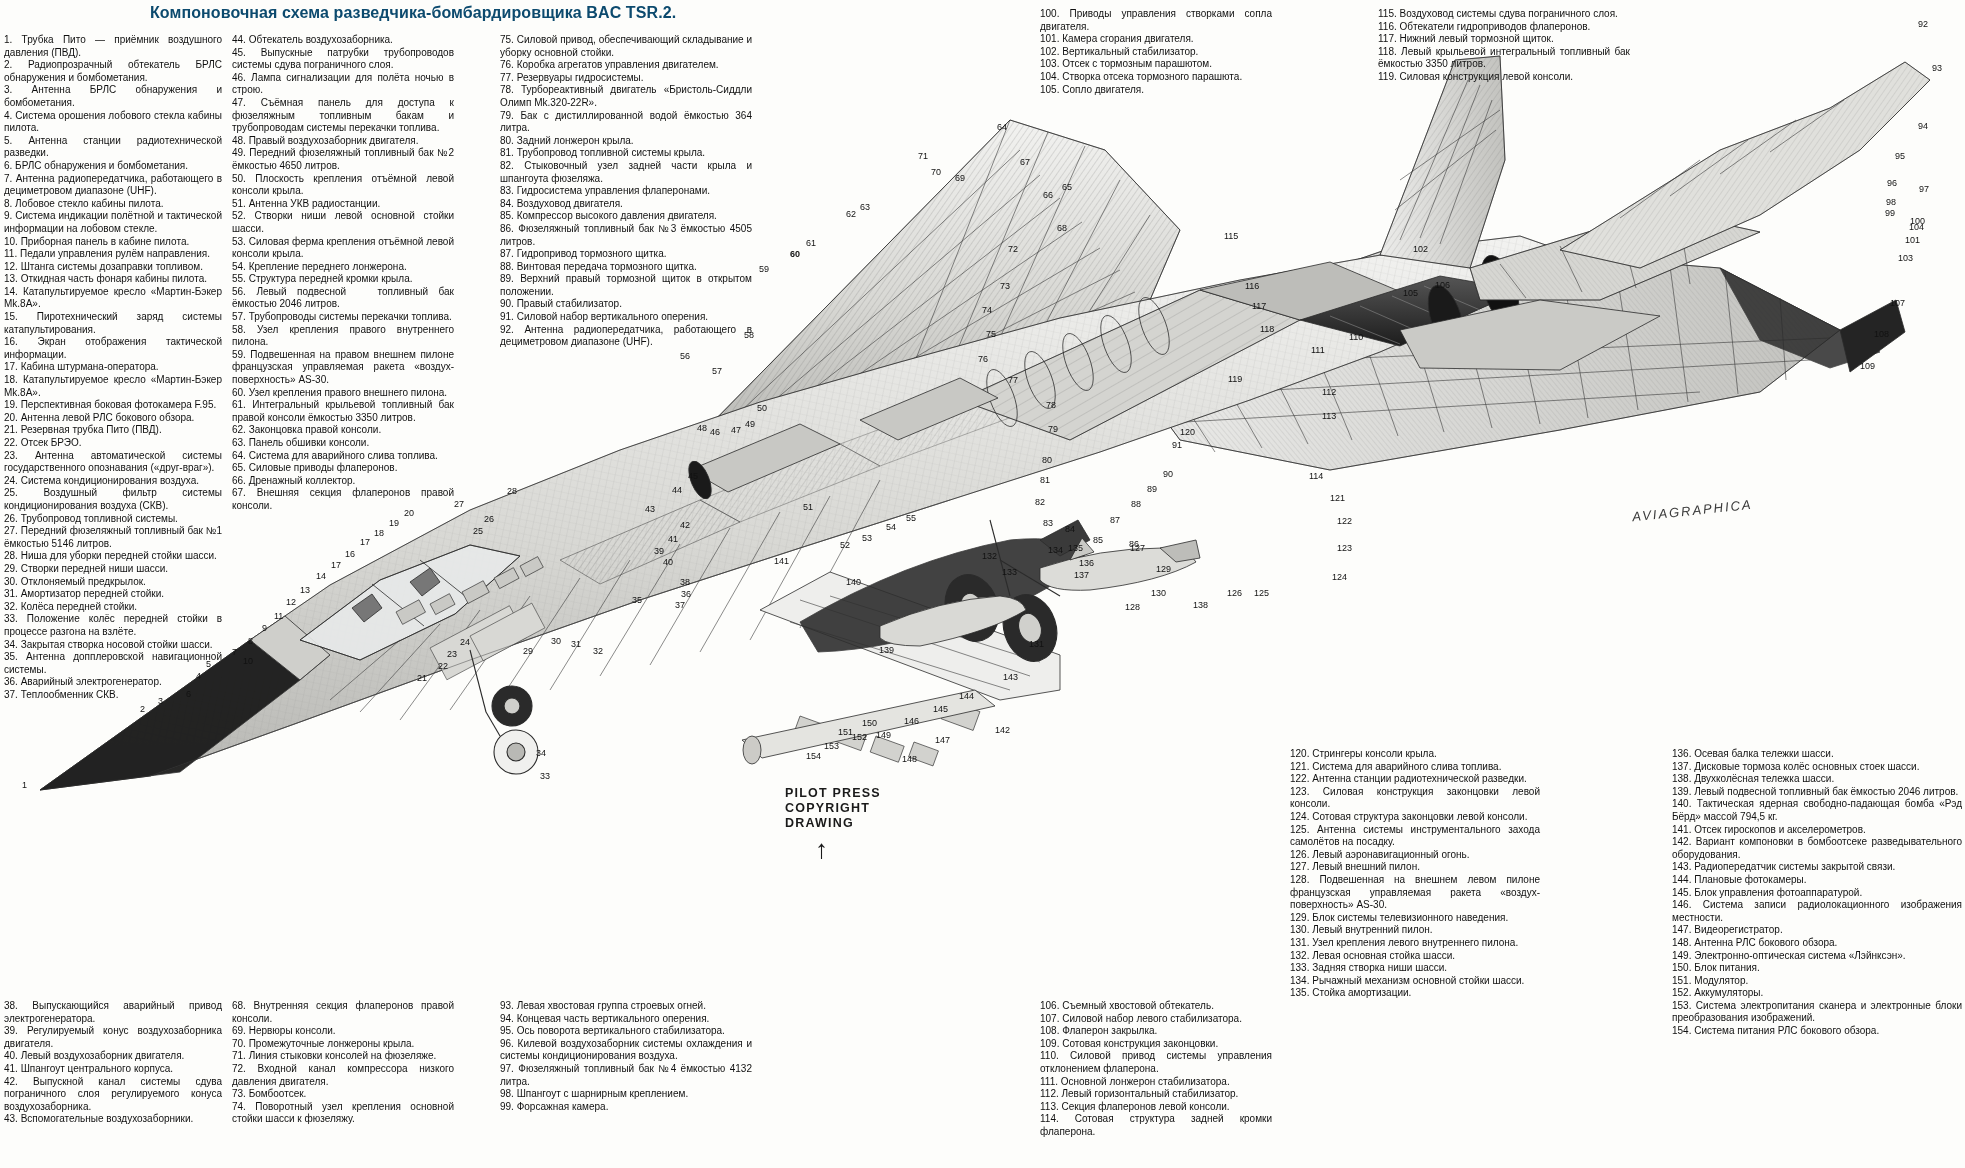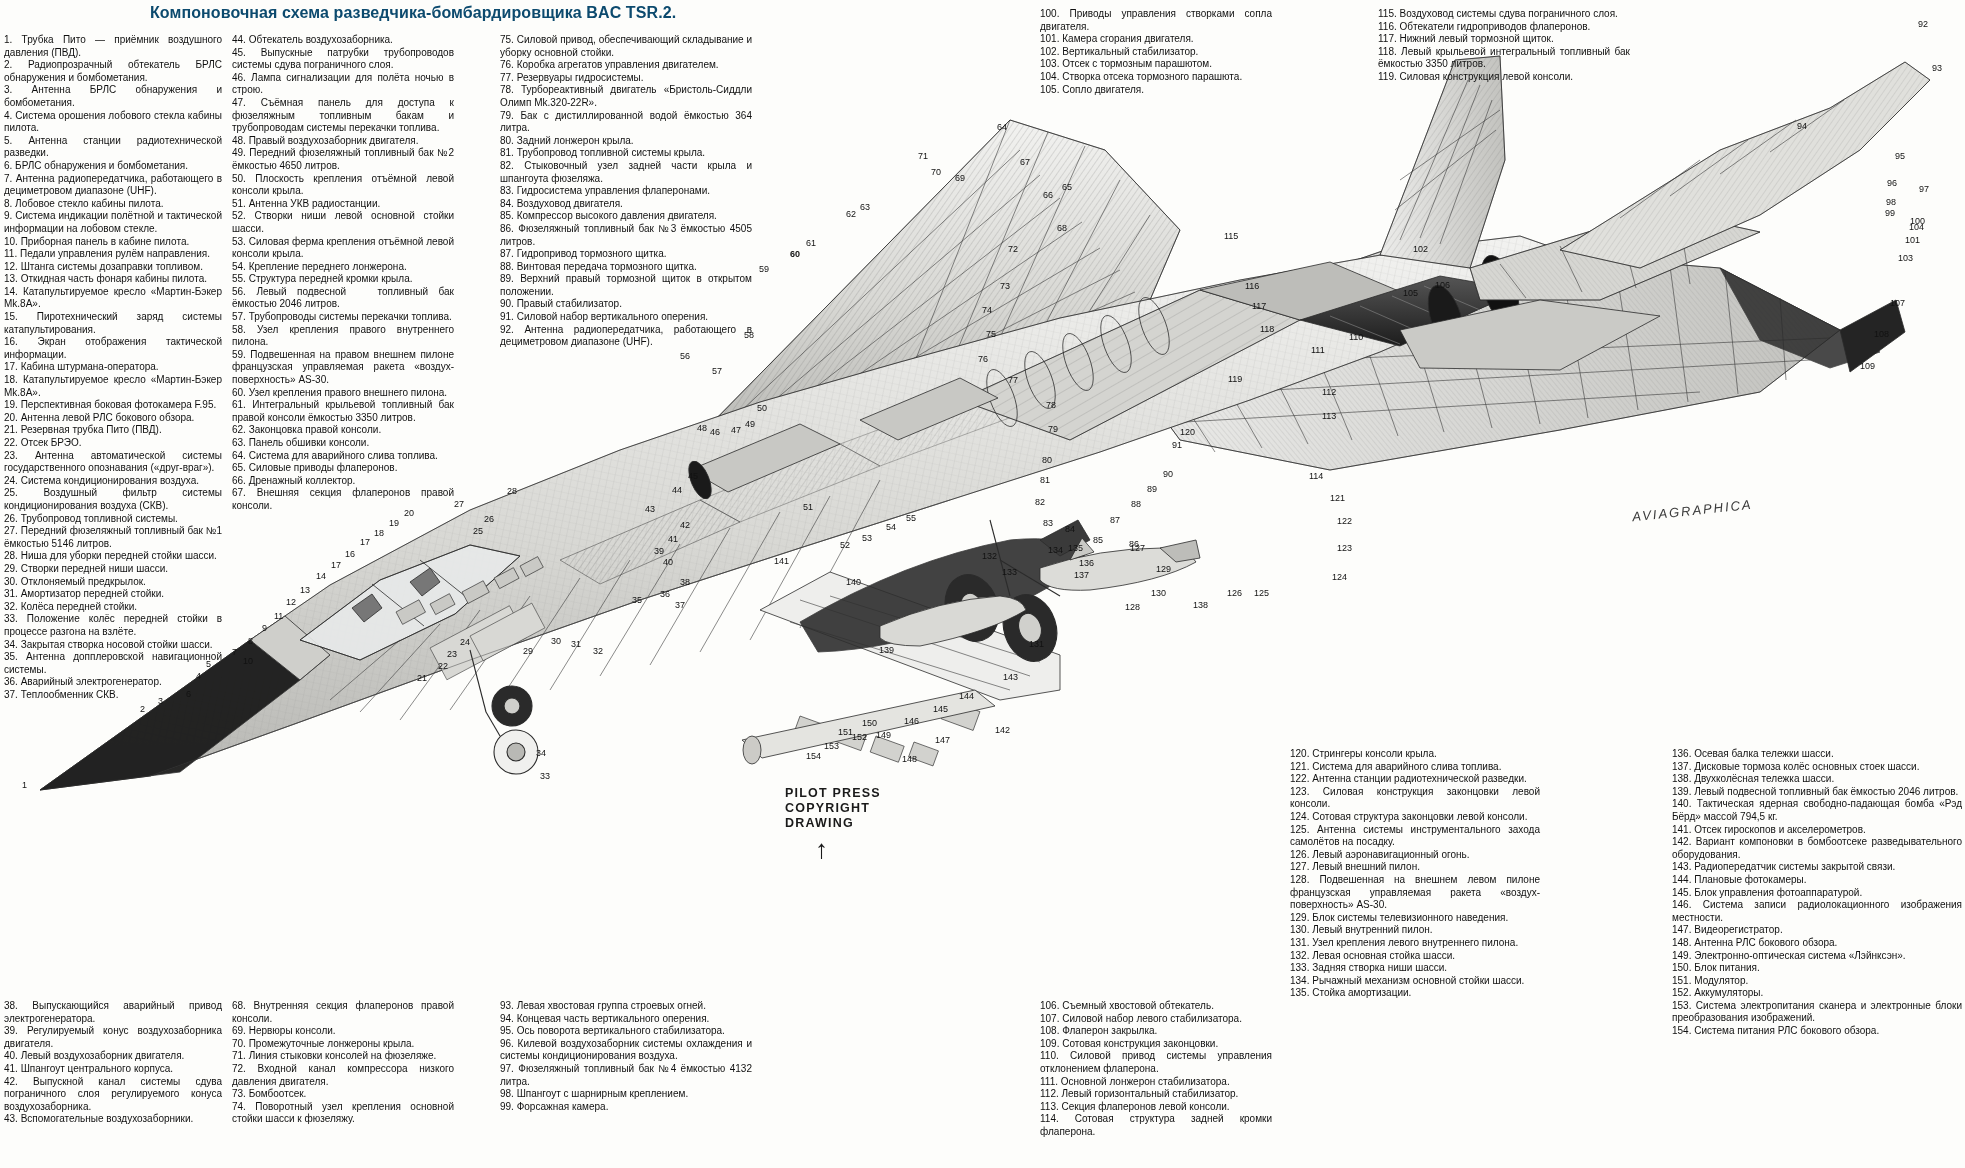--- a/index.html
+++ b/index.html
@@ -369,21 +369,21 @@
       <span class="num" style="left: 484px; top: 515px;">26</span>
       <span class="num" style="left: 454px; top: 500px;">27</span>
       <span class="num" style="left: 507px; top: 487px;">28</span>
       <span class="num" style="left: 523px; top: 647px;">29</span>
       <span class="num" style="left: 551px; top: 637px;">30</span>
       <span class="num" style="left: 571px; top: 640px;">31</span>
       <span class="num" style="left: 593px; top: 647px;">32</span>
       <span class="num" style="left: 540px; top: 772px;">33</span>
       <span class="num" style="left: 536px; top: 749px;">34</span>
       <span class="num" style="left: 632px; top: 596px;">35</span>
-      <span class="num" style="left: 660px; top: 590px;">36</span>
+      <span class="num" style="left: 681px; top: 590px;">36</span>
       <span class="num" style="left: 675px; top: 601px;">37</span>
       <span class="num" style="left: 680px; top: 578px;">38</span>
       <span class="num" style="left: 654px; top: 547px;">39</span>
       <span class="num" style="left: 663px; top: 558px;">40</span>
       <span class="num" style="left: 668px; top: 535px;">41</span>
       <span class="num" style="left: 680px; top: 521px;">42</span>
       <span class="num" style="left: 645px; top: 505px;">43</span>
       <span class="num" style="left: 672px; top: 486px;">44</span>
       <span class="num" style="left: 688px; top: 472px;">45</span>
       <span class="num" style="left: 710px; top: 428px;">46</span>
@@ -427,21 +427,21 @@
       <span class="num" style="left: 1065px; top: 525px;">84</span>
       <span class="num" style="left: 1093px; top: 536px;">85</span>
       <span class="num" style="left: 1129px; top: 540px;">86</span>
       <span class="num" style="left: 1110px; top: 516px;">87</span>
       <span class="num" style="left: 1131px; top: 500px;">88</span>
       <span class="num" style="left: 1147px; top: 485px;">89</span>
       <span class="num" style="left: 1163px; top: 470px;">90</span>
       <span class="num" style="left: 1172px; top: 441px;">91</span>
       <span class="num" style="left: 1918px; top: 20px;">92</span>
       <span class="num" style="left: 1932px; top: 64px;">93</span>
-      <span class="num" style="left: 1797px; top: 122px;">94</span>
+      <span class="num" style="left: 1918px; top: 122px;">94</span>
       <span class="num" style="left: 1895px; top: 152px;">95</span>
       <span class="num" style="left: 1887px; top: 179px;">96</span>
       <span class="num" style="left: 1919px; top: 185px;">97</span>
       <span class="num" style="left: 1886px; top: 198px;">98</span>
       <span class="num" style="left: 1885px; top: 209px;">99</span>
       <span class="num" style="left: 1910px; top: 217px;">100</span>
       <span class="num" style="left: 1905px; top: 236px;">101</span>
       <span class="num" style="left: 1413px; top: 245px;">102</span>
       <span class="num" style="left: 1898px; top: 254px;">103</span>
       <span class="num" style="left: 1909px; top: 223px;">104</span>

